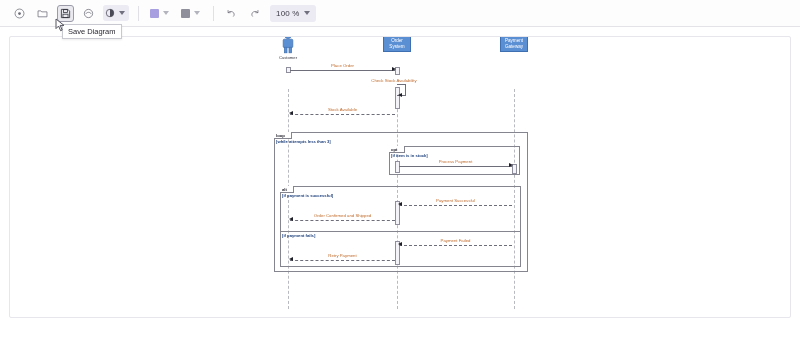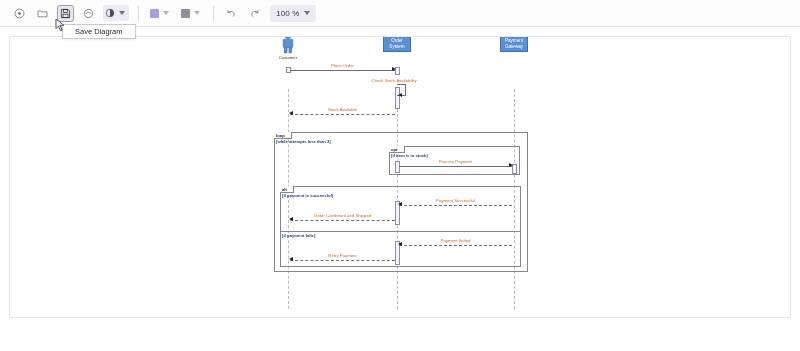--- a/index.html
+++ b/index.html
@@ -74,21 +74,21 @@
     font-size: 8px; color: #3c3c46;
     letter-spacing: .2px;
   }
 
   
   #tooltip {
     position: absolute;
     left: 62px; top: 24px;
     background: #ffffff;
     border: 1px solid #c8c8d0;
-    padding: 2px 12px;
+    padding: 2px 5px;
     font-size: 7.5px;
     color: #2a2a33;
     white-space: nowrap;
     z-index: 40;
     box-shadow: 0 1px 2px rgba(0,0,0,.08);
   }
   #cursor {
     position: absolute;
     left: 55px; top: 18px;
     z-index: 41;

